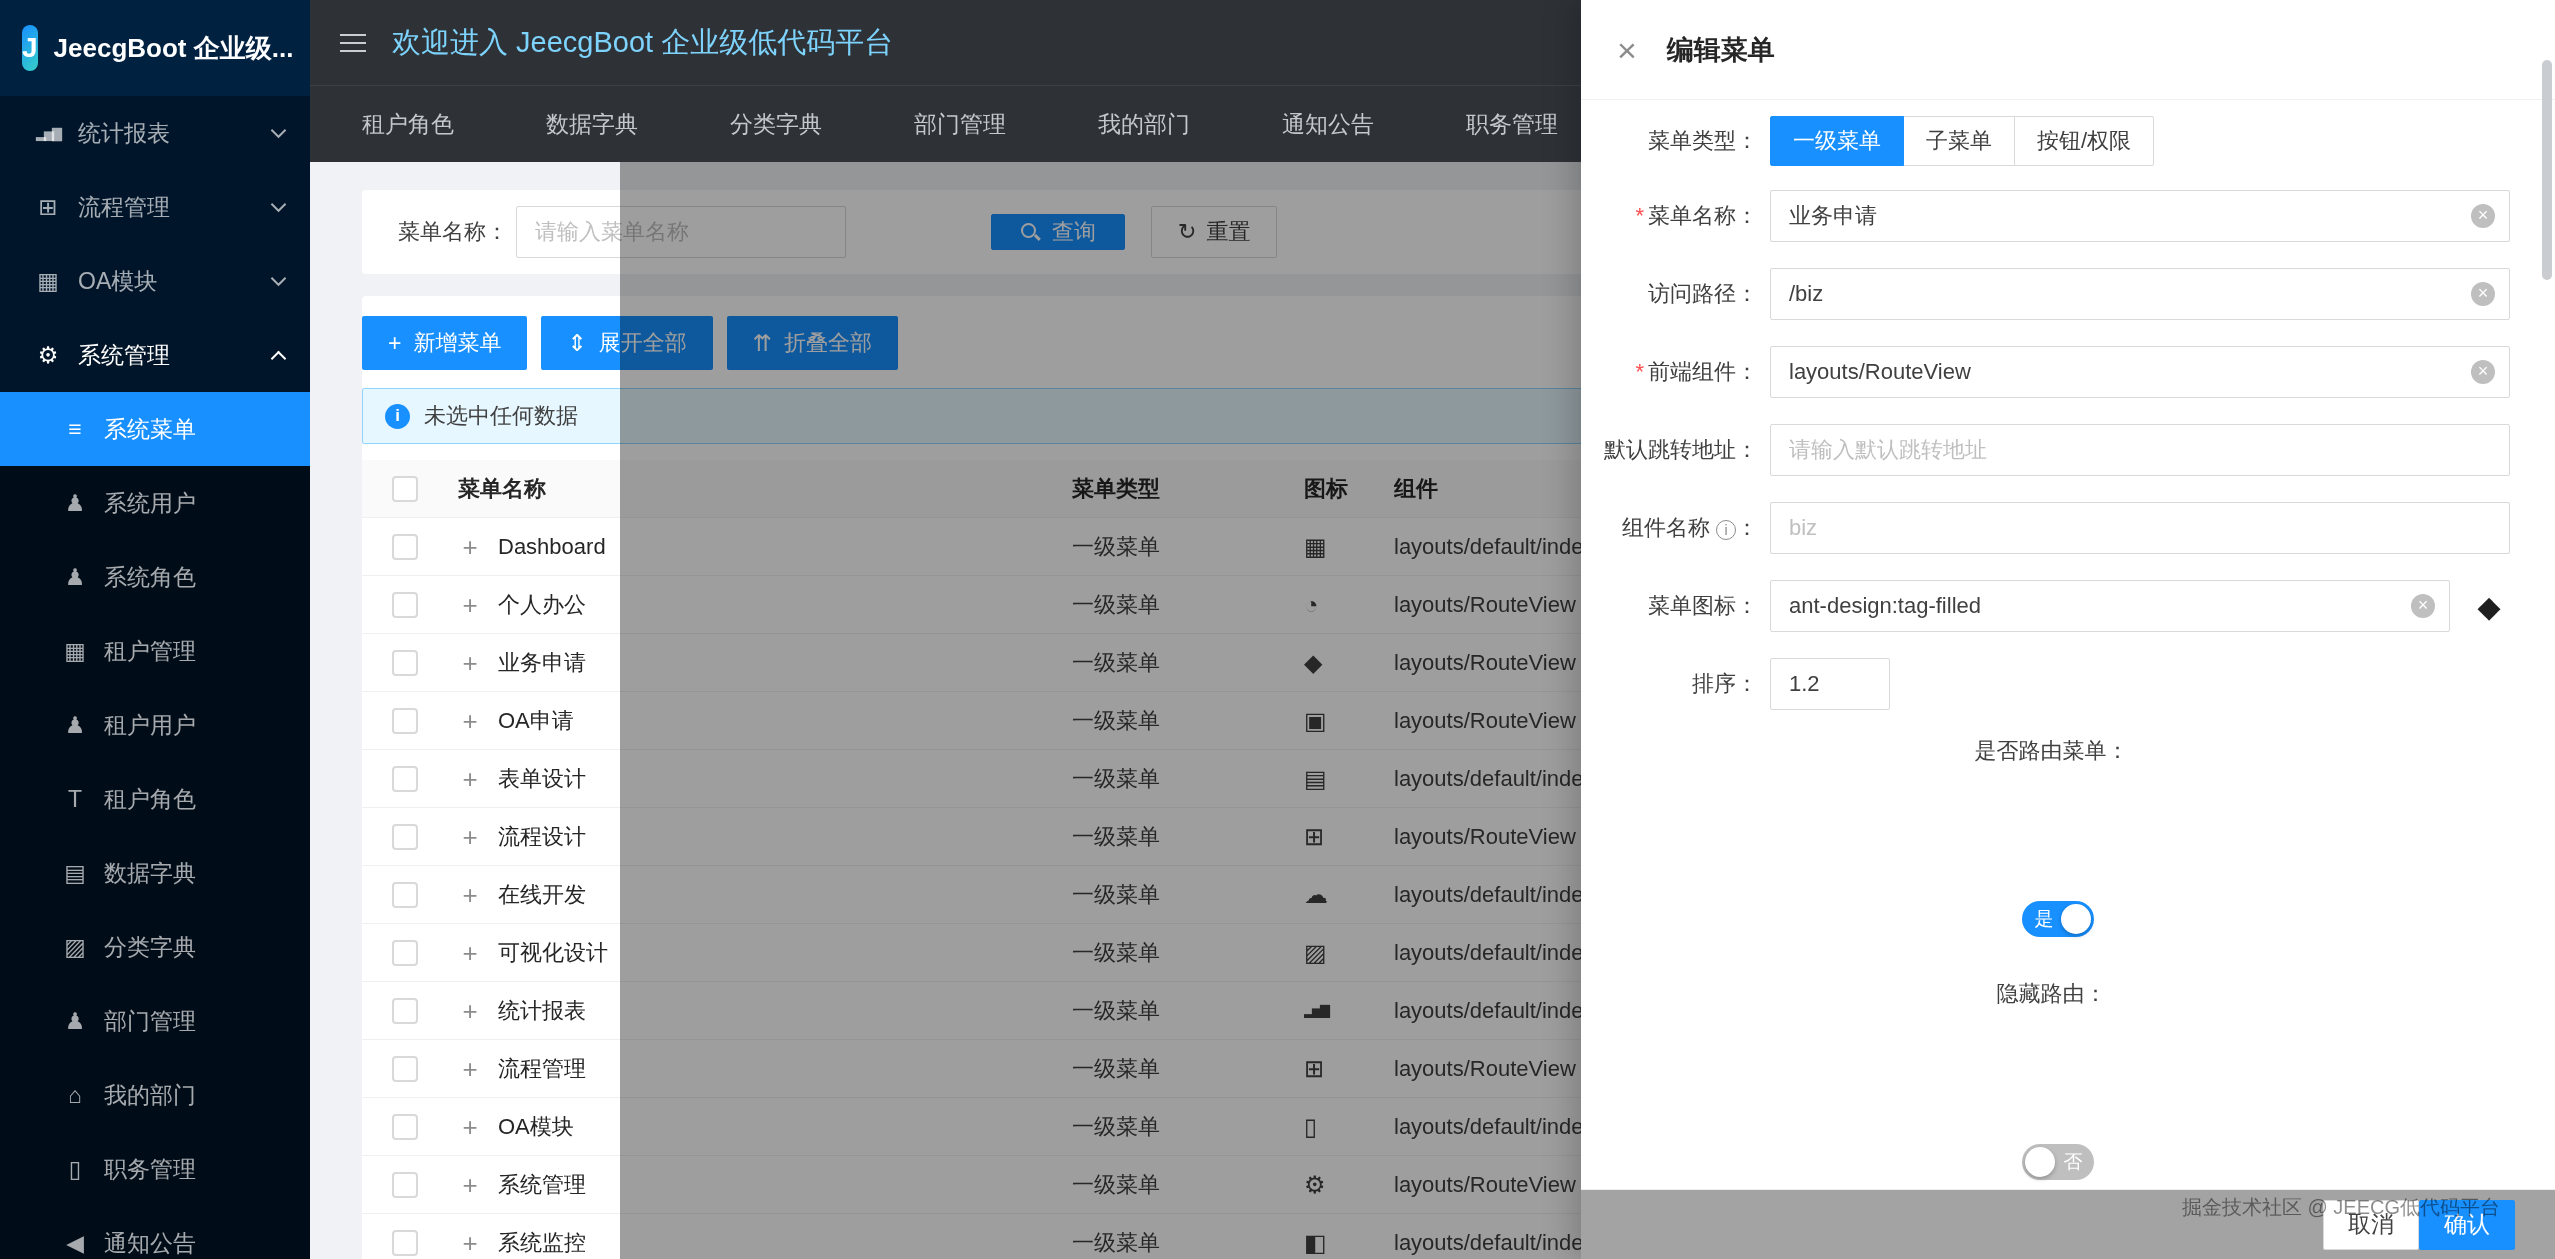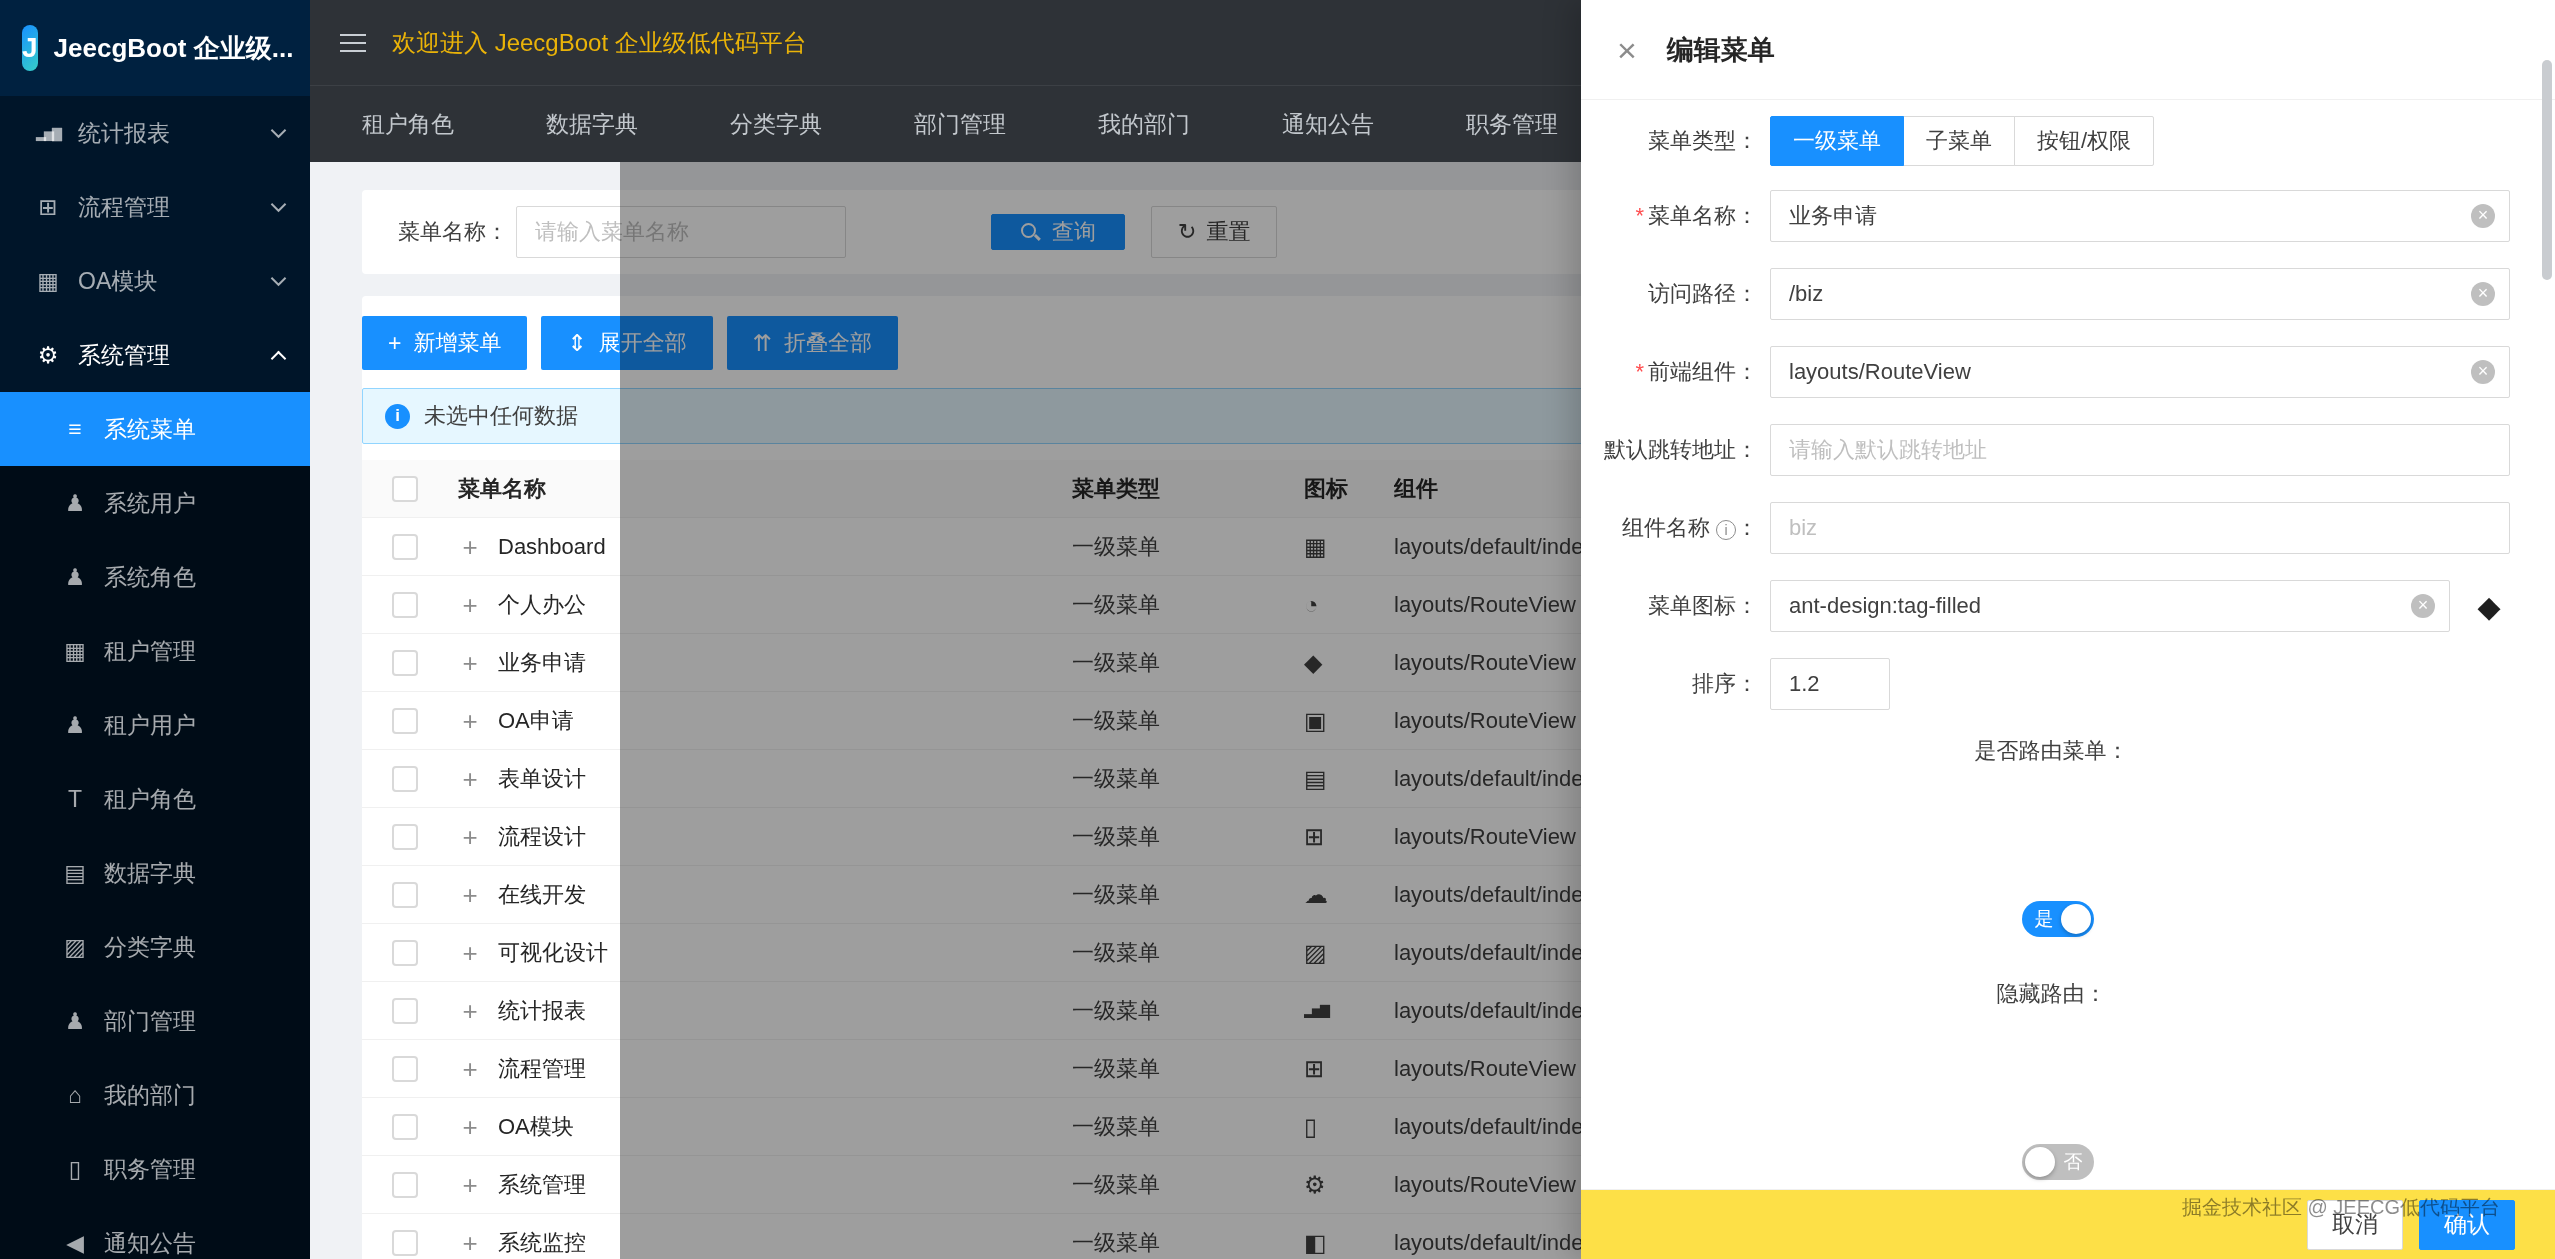--- a/index.html
+++ b/index.html
@@ -21,21 +21,21 @@
   #side-sub { background:#000c17; }
   .sub-item { height:74px; display:flex; align-items:center; padding-left:58px; color:rgba(255,255,255,.65); font-size:23px; cursor:pointer; }
   .sub-item .s-icon { width:34px; flex:0 0 34px; }
   .sub-item.active { background:#1890ff; color:#fff; }
 
   
   .content { position:absolute; left:310px; top:0; right:0; bottom:0; background:#f0f2f5; }
   .topbar { height:86px; background:#2e3237; display:flex; align-items:center; padding-left:30px; border-bottom:1px solid rgba(255,255,255,.07); }
   .icon-fold { position:relative; width:26px; height:20px; display:inline-block; cursor:pointer; }
   .icon-fold::before { content:""; position:absolute; left:0; top:1px; width:26px; height:2.5px; background:#c9ced4; box-shadow:0 8px 0 #c9ced4, 0 16px 0 #c9ced4; }
-  .welcome { margin-left:26px; color:#eab308; font-size:24px; }
+  .welcome { margin-left:26px; color:#7dd3fc; font-size:29px; }
   .tabbar { height:76px; background:#2e3237; display:flex; align-items:center; padding-left:52px; gap:92px; overflow:hidden; }
   .tab-item { color:#c3c8cd; font-size:23px; white-space:nowrap; cursor:pointer; }
 
   
   .search-card { margin:28px 52px 22px; background:#fff; border-radius:4px; padding:16px 36px; display:flex; align-items:center; }
   .search-label { font-size:22px; color:#404040; }
   .search-label::after { content:"："; }
   .search-input { width:330px; height:52px; border:1px solid #d9d9d9; border-radius:2px; padding:0 18px; font-size:22px; color:#404040; outline:none; margin-left:8px; font-family:inherit; }
   .search-input::placeholder { color:#bfbfbf; }
   .btn-query { margin-left:145px; height:36px; padding:0 28px; background:#1890ff; border:1px solid #1890ff; border-radius:2px; color:#fff; font-size:22px; display:inline-flex; align-items:center; gap:12px; cursor:pointer; font-family:inherit; }
@@ -99,21 +99,21 @@
   .switch { position:relative; width:72px; height:36px; border-radius:18px; display:inline-block; cursor:pointer; }
   .switch.wide { width:104px; }
   .switch.on { background:#1890ff; }
   .switch.off { background:#bfbfbf; }
   .sw-knob { position:absolute; top:3px; width:30px; height:30px; border-radius:50%; background:#fff; box-shadow:0 2px 4px rgba(0,0,0,.25); }
   .switch.on .sw-knob { right:3px; }
   .switch.off .sw-knob { left:3px; }
   .sw-text { position:absolute; top:50%; transform:translateY(-50%); font-size:19px; color:#fff; white-space:nowrap; }
   .switch.on .sw-text { left:13px; }
   .switch.off .sw-text { right:11px; }
-  .drawer-footer { position:absolute; left:0; right:0; bottom:0; height:70px; background:#fde047; border-top:1px solid #f0f0f0; display:flex; align-items:center; justify-content:flex-end; gap:16px; padding-right:40px; z-index:2; }
+  .drawer-footer { position:absolute; left:0; right:0; bottom:0; height:70px; background:#a3a3a3; border-top:1px solid #f0f0f0; display:flex; align-items:center; justify-content:flex-end; padding-right:40px; z-index:2; }
   .btn-default { height:50px; padding:0 24px; border:1px solid #d9d9d9; border-radius:2px; background:#fff; font-size:23px; color:#404040; cursor:pointer; font-family:inherit; }
   .btn-primary { height:50px; padding:0 24px; border:1px solid #1890ff; border-radius:2px; background:#1890ff; font-size:23px; color:#fff; cursor:pointer; font-family:inherit; }
   .watermark { position:absolute; right:55px; bottom:38px; color:rgba(0,0,0,.45); font-size:20px; z-index:3; pointer-events:none; white-space:nowrap; }
   .scroll-thumb { position:absolute; right:3px; top:60px; width:10px; height:220px; border-radius:5px; background:#c9ccd0; cursor:pointer; }
 </style>
 </head>
 <body>
 
 <div class="app">
 

